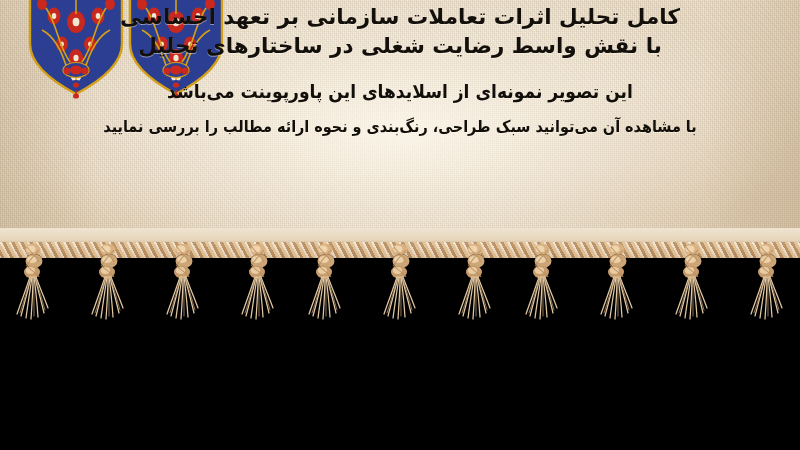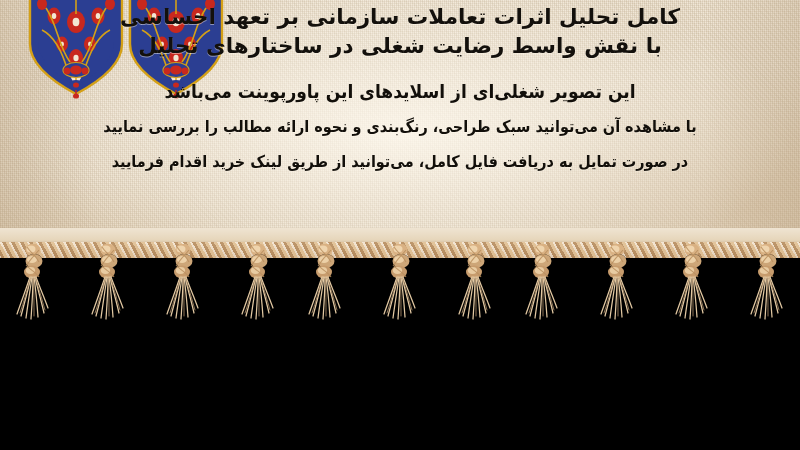--- a/index.html
+++ b/index.html
@@ -202,23 +202,22 @@
         <ellipse cx="0" cy="26" rx="3" ry="2.6" fill="#c8281e"></ellipse>
       </g>
     </svg>
   </div>
 
   <div id="textblock" data-interactable="false">
     <div class="title-line l1" data-interactable="false">کامل تحلیل اثرات تعاملات سازمانی بر تعهد احساسی</div>
     <div class="title-line l2" data-interactable="false">با نقش واسط رضایت شغلی در ساختارهای تحلیل</div>
 
     <div class="body-wrap" data-interactable="false">
-      <div class="body-line b1" data-interactable="false">این تصویر شغلی‌ای از اسلایدهای این پاورپوینت می‌باشد</div>
+      <div class="body-line b1" data-interactable="false">این تصویر نمونه‌ای از اسلایدهای این پاورپوینت می‌باشد</div>
       <div class="body-line b2" data-interactable="false">با مشاهده آن می‌توانید سبک طراحی، رنگ‌بندی و نحوه ارائه مطالب را بررسی نمایید</div>
-      <div class="body-line b3" data-interactable="false">در صورت تمایل به دریافت فایل کامل، می‌توانید از طریق لینک خرید اقدام فرمایید</div>
     </div>
   </div>
 
   <div id="fringe" data-interactable="false" style="background: rgb(0, 0, 0);">
     <div id="fringe-top" data-interactable="false"></div>
     <div id="cord" data-interactable="false"></div>
     <div id="tassels" data-interactable="false">
         <div class="tassel" data-interactable="false" style="left: 13px;"><svg width="46" height="84" viewBox="0 0 46 84" xmlns="http://www.w3.org/2000/svg">
             <g transform="translate(-3,0)">
               <ellipse cx="23" cy="6" rx="7.5" ry="6.5" fill="#d9b183"></ellipse>

